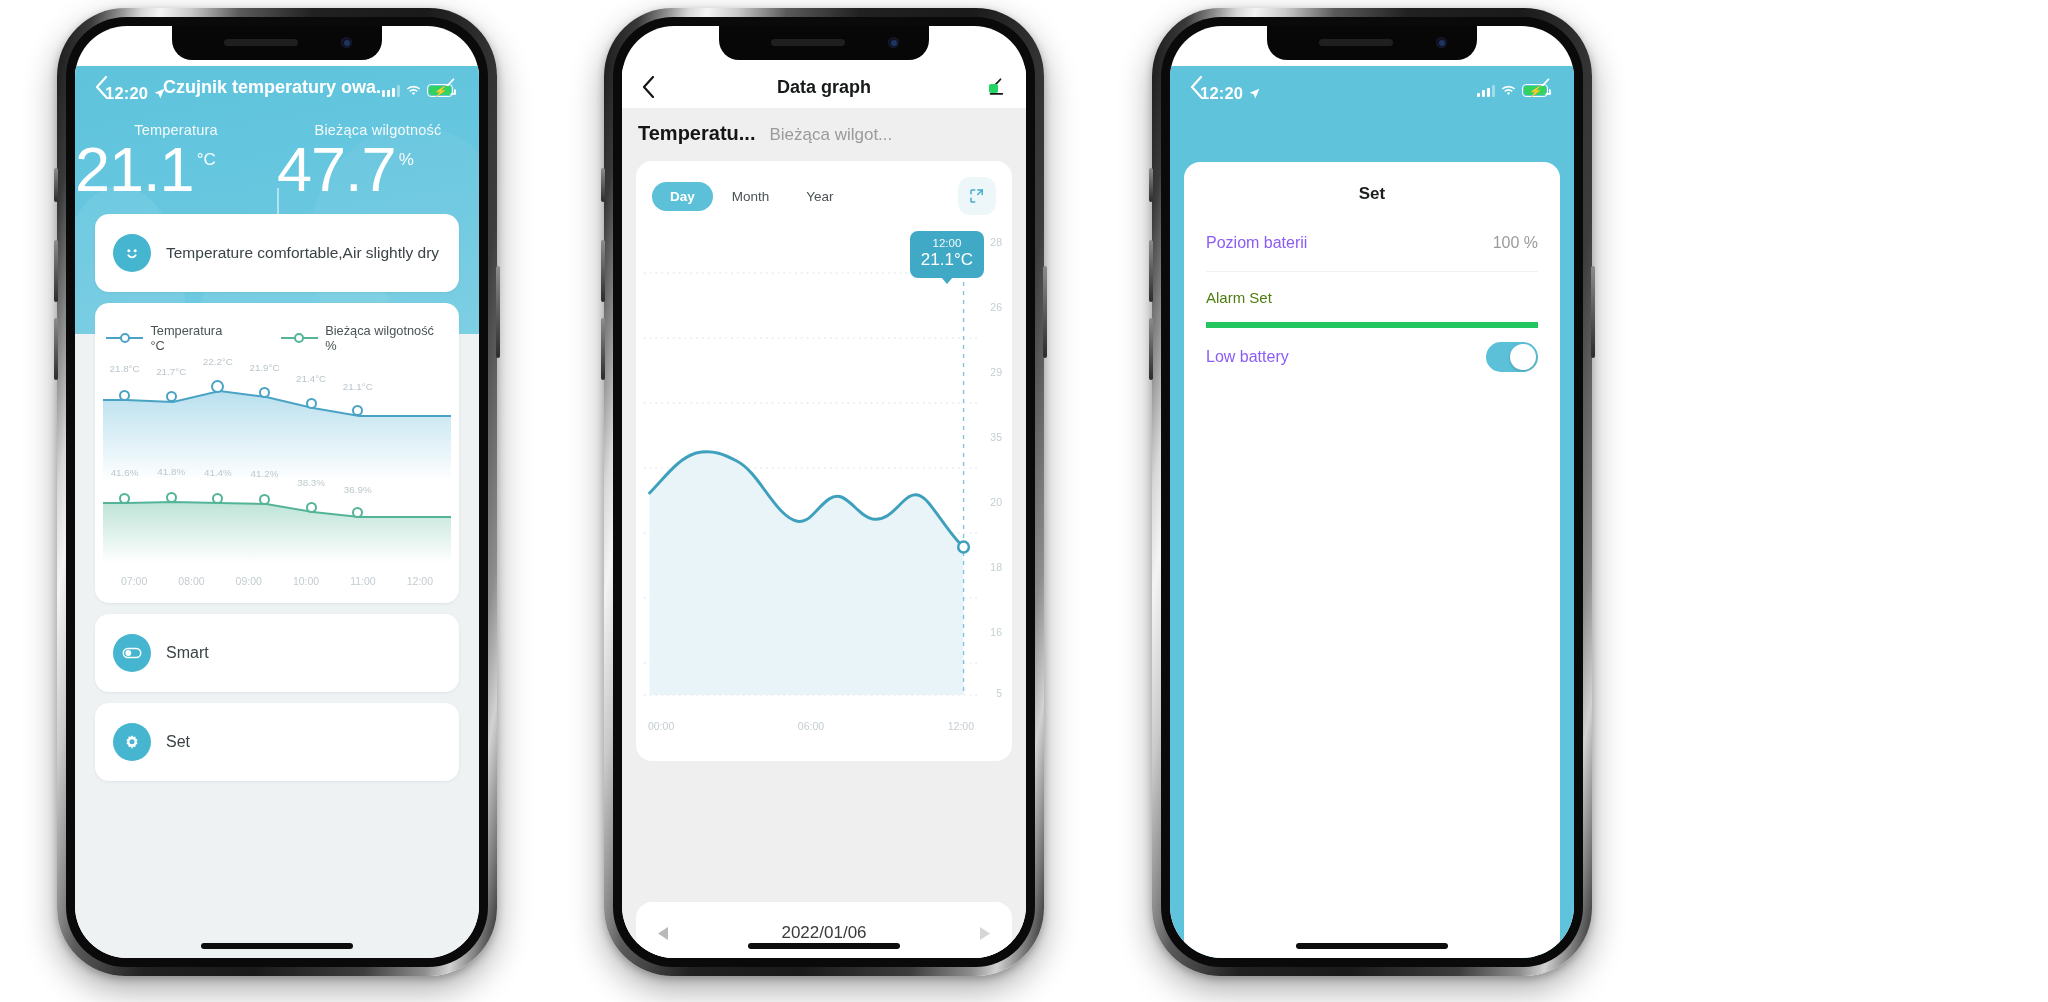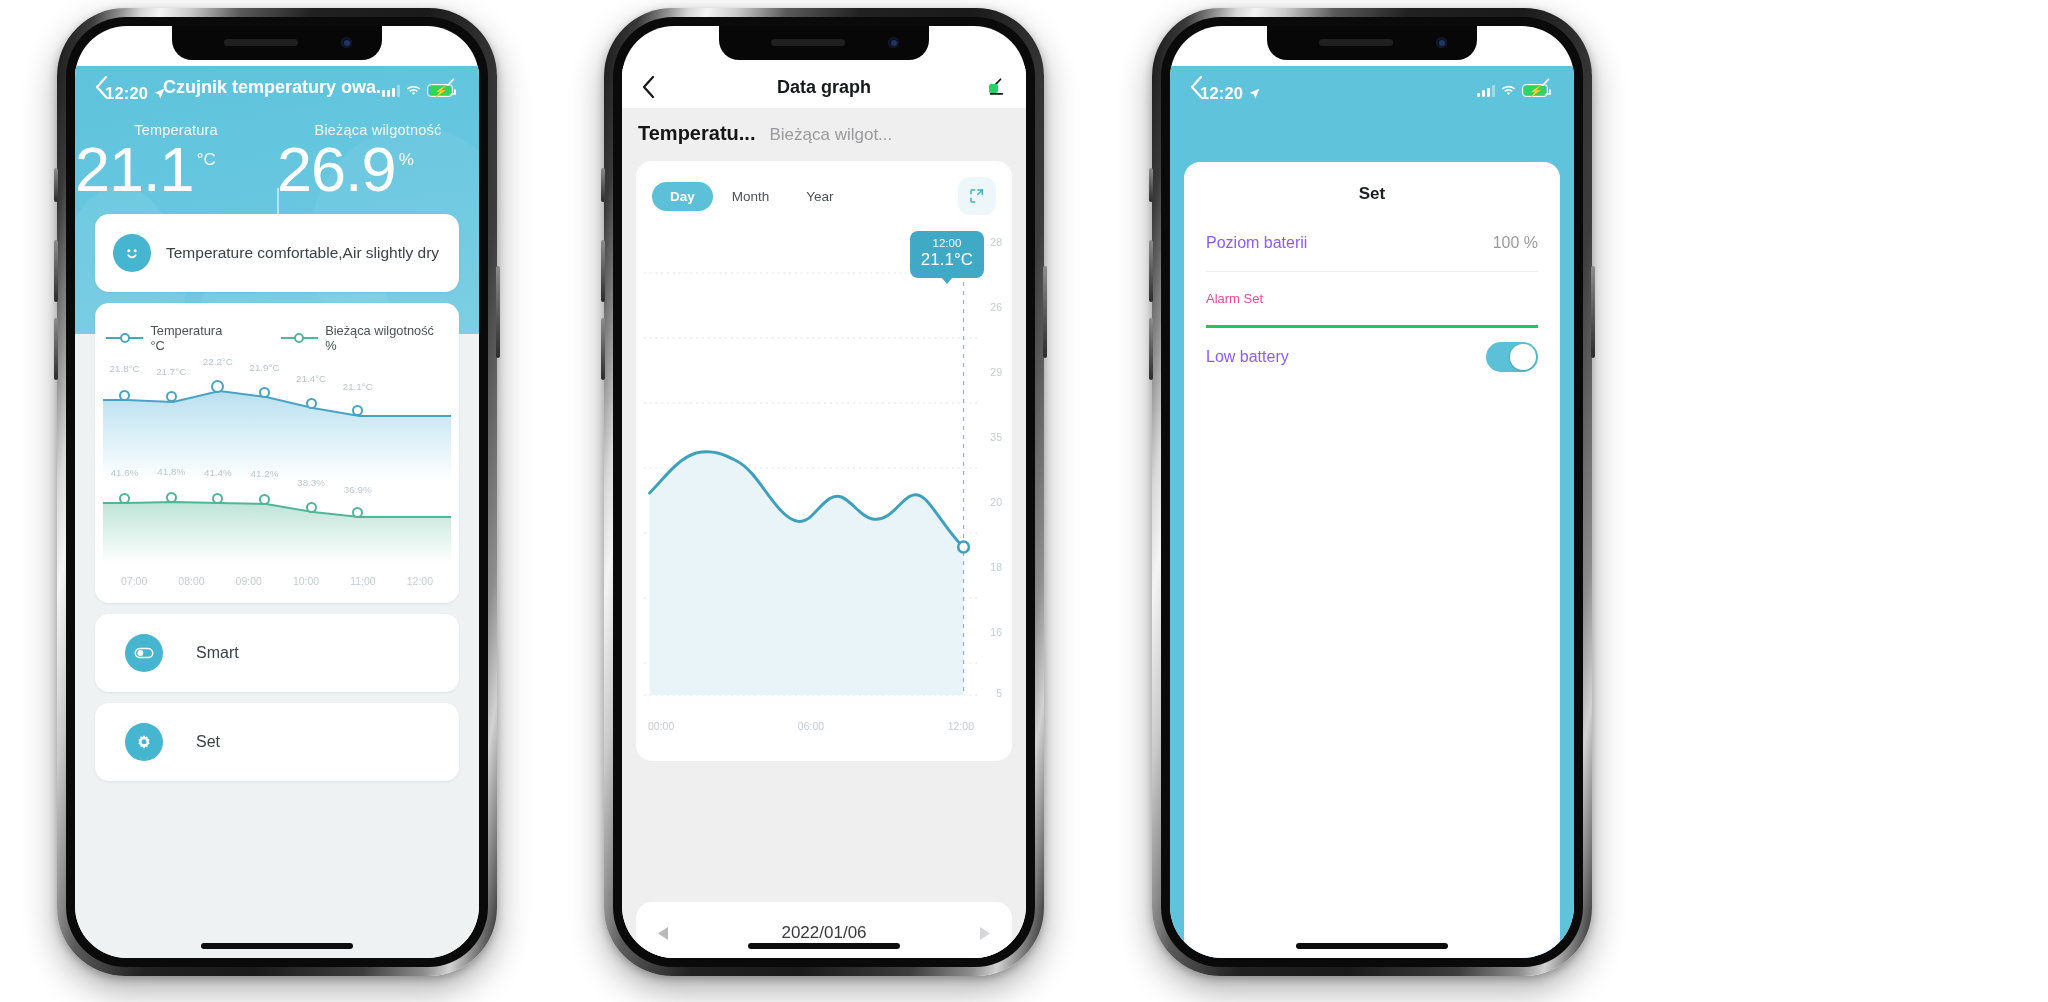--- a/index.html
+++ b/index.html
@@ -131,21 +131,21 @@
   .card-chart { padding: 14px 0 6px 0; }
   .legend { display:flex; align-items:center; justify-content:center; gap:42px; padding: 6px 12px 4px 0; margin-left: 11px; }
   .legend-item { display:flex; align-items:center; gap:7px; font-size:12.8px; color:#4a5356; }
   .legend-line { width:38px; height:2px; position:relative; }
   .legend-line i { position:absolute; left:50%; top:50%; transform:translate(-50%,-50%); width:10px; height:10px; border-radius:50%; background:#fff; border:2px solid currentColor; }
   .chart-wrap { position:relative; height: 210px; margin: 6px 8px 0 8px; }
   .chart-wrap svg { display:block; width:100%; height:100%; }
   .xaxis { display:flex; justify-content:space-between; padding: 2px 26px 10px 26px; }
   .xaxis span { font-size:10.5px; color:#c3cdd1; }
 
-  .card-row { height: 78px; display:flex; align-items:center; padding: 0 30px; gap:33px; }
+  .card-row { height: 78px; display:flex; align-items:center; padding: 0 18px; gap:15px; }
   .card-row .txt { font-size:16px; color:#3a4346; }
 
   
   .p2-screen { background:#efeff0; height:100%; position:relative; }
   .p2-navbar {
     height:42px; margin-top:40px; display:flex; align-items:center; padding:0 20px; background:#fff;
   }
   .p2-navbar .nav-back, .p2-navbar .nav-edit { color:#1a1a1a; }
   .p2-navbar .nav-title { color:#15191a; font-size:18px; font-weight:700; }
   .p2-tabs { display:flex; align-items:baseline; gap:14px; padding: 14px 16px 12px 16px; }
@@ -184,21 +184,21 @@
   .p3-navbar { height:42px; margin-top:40px; display:flex; align-items:center; padding:0 20px; }
   .p3-sheet {
     position:absolute; left:14px; right:14px; top: 96px; bottom: 0;
     background:#fff; border-top-left-radius:16px; border-top-right-radius:16px;
     padding: 0 22px;
   }
   .p3-title { text-align:center; font-size:17px; font-weight:700; color:#1c1f20; padding: 22px 0 10px 0; }
   .p3-row { display:flex; align-items:center; justify-content:space-between; height: 58px; border-bottom:1px solid #f1f1f2; }
   .p3-row .k { font-size:16px; color:#8b5cf6; }
   .p3-row .v { font-size:16px; color:#9a9a9c; }
-  .p3-section { font-size:13px; color:#ec4899; height: 56px; display:flex; align-items:center; border-bottom:3px solid #22c55e; }
+  .p3-section { font-size:15px; color:#4d7c0f; height: 56px; display:flex; align-items:center; border-bottom:6px solid #22c55e; }
   .toggle { width:52px; height:30px; border-radius:16px; background:#5bc0d8; position:relative; flex:none; }
   .toggle i { position:absolute; right:2px; top:2px; width:26px; height:26px; border-radius:50%; background:#fff; box-shadow:0 1px 3px rgba(0,0,0,.2); }
 </style>
 </head>
 <body>
 
 <div class="stage">
 
   <div class="phone p1">
     <div class="sbtn l1"></div>
@@ -263,21 +263,21 @@
           <div class="reading">
             <div class="lbl">Temperatura</div>
             <div class="valrow">
               <div class="val">21.1</div>
               <div class="unit">°C</div>
             </div>
           </div>
           <div class="reading">
             <div class="lbl">Bieżąca wilgotność</div>
             <div class="valrow">
-              <div class="val">26.9</div>
+              <div class="val">47.7</div>
               <div class="unit">%</div>
             </div>
           </div>
         </div>
         <div class="divider-v"></div>
 
         <div class="p1-card card-comfort">
           <div class="circ-icon">
             <svg width="22" height="22" viewBox="0 0 24 24">
               <circle cx="8.6" cy="9.6" r="1.7" fill="#fff"></circle>

